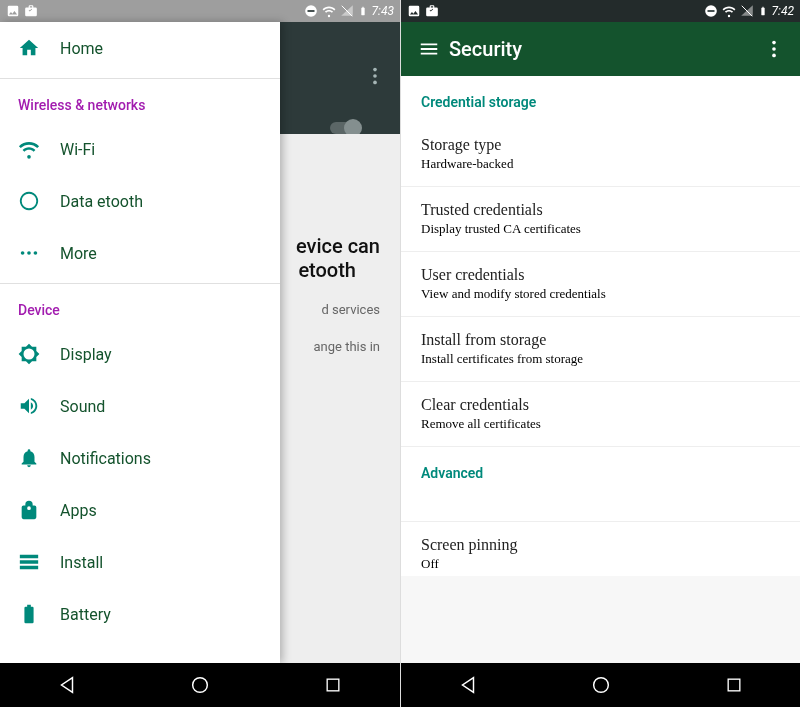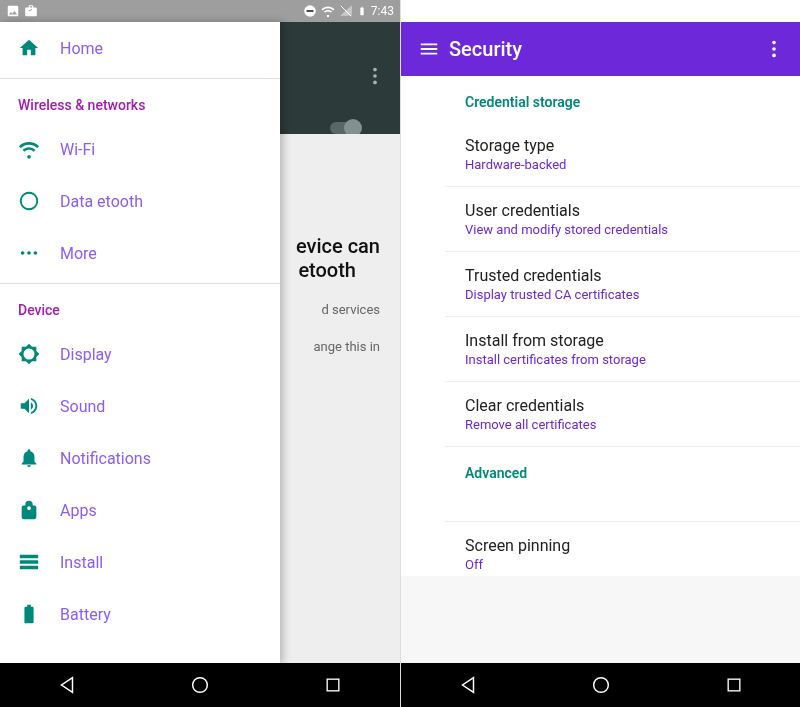--- a/index.html
+++ b/index.html
@@ -3,54 +3,54 @@
 <meta charset="utf-8">
 <style>
   * { box-sizing: border-box; margin: 0; padding: 0; }
   html, body { width: 800px; height: 707px; font-family: Roboto, Arial, sans-serif; background:#fff; overflow:hidden; }
   .container { display:flex; width:800px; height:707px; }
   .phone { width:400px; height:707px; position:relative; display:flex; flex-direction:column; border-left:1px solid #ddd; }
   .phone:first-child { border-left:none; }
 
   .statusbar { height:22px; background:#9e9e9e; display:flex; align-items:center; justify-content:space-between; padding:0 6px; color:#fff; font-size:12px; }
   .statusbar.dark { background:#232b2b; }
-  .statusbar .sb-left, .statusbar .sb-right { display:flex; align-items:center; gap:4px; }
+  .statusbar .sb-left, .statusbar .sb-right { display:flex; align-items:center; gap:4px;font-style:italic; }
   .statusbar svg { fill:#fff; }
 
   
   .bg-layer { position:absolute; top:22px; left:0; right:0; bottom:44px; background:#9e9e9e; }
   .bg-appbar { position:absolute; top:22px; left:0; right:0; height:112px; background:#2d3a3a; }
   .bg-more { position:absolute; top:65px; right:14px; color:#a5b5b5; }
   .bg-toggle { position:absolute; top:118px; right:34px; width:36px; height:20px; }
   .bg-toggle .track { width:30px; height:12px; background:#5b6666; border-radius:6px; position:absolute; top:4px; left:0; }
   .bg-toggle .thumb { width:18px; height:18px; background:#848f8f; border-radius:50%; position:absolute; top:1px; left:14px; }
   .bg-card { position:absolute; top:134px; left:0; right:0; bottom:44px; background:#eee; padding:100px 20px 0 50px; color:#666; }
   .bg-card .t1 { font-size:20px; color:#111; font-weight:500; line-height:1.2; }
   .bg-card .t2 { font-size:13px; margin-top:20px; line-height:1.3; }
 
   .drawer { position:absolute; top:22px; left:0; width:280px; bottom:44px; background:#fff; box-shadow: 3px 0 8px rgba(0,0,0,0.25); overflow:hidden; }
-  .drawer-item { display:flex; align-items:center; height:52px; padding:8px 18px; cursor:pointer; font-size:16px; color:#8b5cf6; }
+  .drawer-item { display:flex; align-items:center; height:52px; padding:8px 18px; cursor:pointer; font-size:16px; color:#14532d; }
   .drawer-item .icn { width:42px; display:flex; align-items:center; }
   .drawer-item .icn svg { fill:#00897b; }
   .drawer-header { font-size:14px; color:#a21caf; padding:14px 18px 10px; font-weight:500; }
   .divider { height:1px; background:#e0e0e0; margin:4px 0; }
 
   
   .right-body { position:absolute; top:22px; left:0; right:0; bottom:44px; background:#f7f7f7; overflow:hidden; }
-  .appbar { height:54px; background:#6d28d9; display:flex; align-items:center; padding:0 8px; color:#fff; }
+  .appbar { height:54px; background:#14532d; display:flex; align-items:center; padding:0 8px; color:#fff; }
   .appbar .hamb { width:40px; display:flex; justify-content:center; cursor:pointer; }
   .appbar .title { font-size:20px; font-weight:500; flex:1; }
   .appbar .more { width:36px; display:flex; justify-content:center; cursor:pointer; }
   .appbar svg { fill:#fff; }
 
-  .list { background:#fff;padding-left:44px; }
+  .list { background:#fff; }
   .section-title { color:#00897b; font-weight:600; font-size:14px; padding:18px 20px 12px; }
-  .setting { padding:14px 20px; border-bottom:1px solid #eee; cursor:pointer; }
+  .setting { padding:14px 20px; border-bottom:1px solid #eee; cursor:pointer;font-family:Liberation Serif, serif; }
   .setting .st-title { color:#212121; font-size:16px; }
-  .setting .st-sub { color:#6d28d9; font-size:13px; margin-top:2px; }
+  .setting .st-sub { color:#000000; font-size:13px; margin-top:2px; }
   .setting.disabled .st-title, .setting.disabled .st-sub { color:#bdbdbd; }
 
   .navbar { position:absolute; bottom:0; left:0; right:0; height:44px; background:#000; display:flex; align-items:center; justify-content:space-around; }
   .navbar svg { fill:#fff; stroke:#fff; }
   .nav-btn { cursor:pointer; display:flex; align-items:center; justify-content:center; width:50px; height:44px; }
 </style>
 </head>
 <body>
 
 <svg width="0" height="0" style="position:absolute">
@@ -278,20 +278,45 @@
         </div>
       <div class="nav-btn">
           <svg width="20" height="20" viewBox="0 0 24 24">
             <use href="#i-square"></use>
           </svg>
         </div>
     </div>
   </div>
 
   <div class="phone">
+    <div class="statusbar dark">
+      <div class="sb-left">
+        <svg width="14" height="14" viewBox="0 0 24 24">
+            <use href="#i-photo"></use>
+          </svg>
+        <svg width="14" height="14" viewBox="0 0 24 24">
+            <use href="#i-bag"></use>
+          </svg>
+      </div>
+      <div class="sb-right">
+        <svg width="14" height="14" viewBox="0 0 24 24">
+            <use href="#i-dnd"></use>
+          </svg>
+        <svg width="14" height="14" viewBox="0 0 24 24">
+            <use href="#i-wifi"></use>
+          </svg>
+        <svg width="14" height="14" viewBox="0 0 24 24">
+            <use href="#i-sigoff"></use>
+          </svg>
+        <svg width="10" height="14" viewBox="0 0 24 24">
+            <use href="#i-batt"></use>
+          </svg>
+        <span>7:42</span>
+      </div>
+    </div>
 
     <div class="right-body">
       <div class="appbar">
         <div class="hamb">
             <svg width="22" height="22" viewBox="0 0 24 24">
               <use href="#i-menu"></use>
             </svg>
           </div>
         <div class="title">Security</div>
         <div class="more">
@@ -302,26 +327,26 @@
       </div>
 
       <div class="list">
         <div class="section-title">Credential storage</div>
 
         <div class="setting">
           <div class="st-title">Storage type</div>
           <div class="st-sub">Hardware-backed</div>
         </div>
         <div class="setting">
+          <div class="st-title">Trusted credentials</div>
+          <div class="st-sub">Display trusted CA certificates</div>
+        </div>
+        <div class="setting">
           <div class="st-title">User credentials</div>
           <div class="st-sub">View and modify stored credentials</div>
-        </div>
-        <div class="setting">
-          <div class="st-title">Trusted credentials</div>
-          <div class="st-sub">Display trusted CA certificates</div>
         </div>
         <div class="setting">
           <div class="st-title">Install from storage</div>
           <div class="st-sub">Install certificates from storage</div>
         </div>
         <div class="setting">
           <div class="st-title">Clear credentials</div>
           <div class="st-sub">Remove all certificates</div>
         </div>
 

